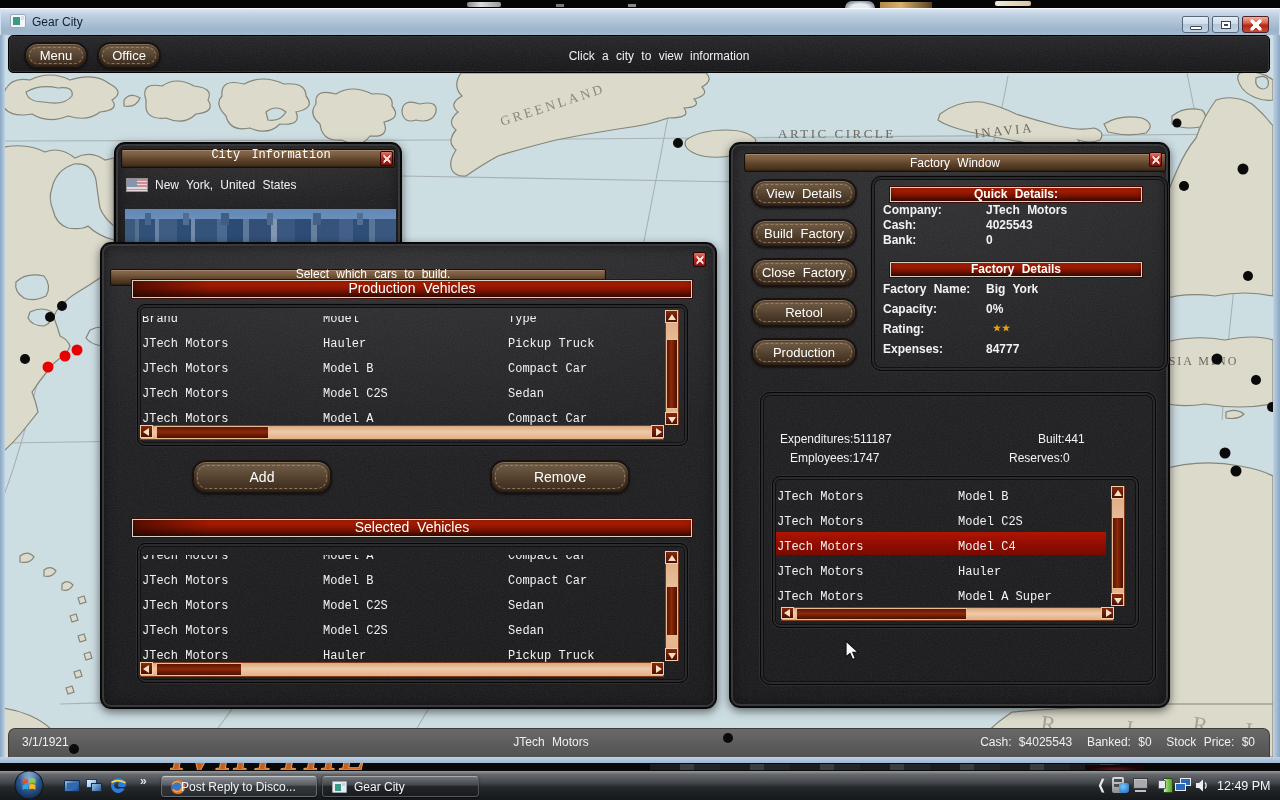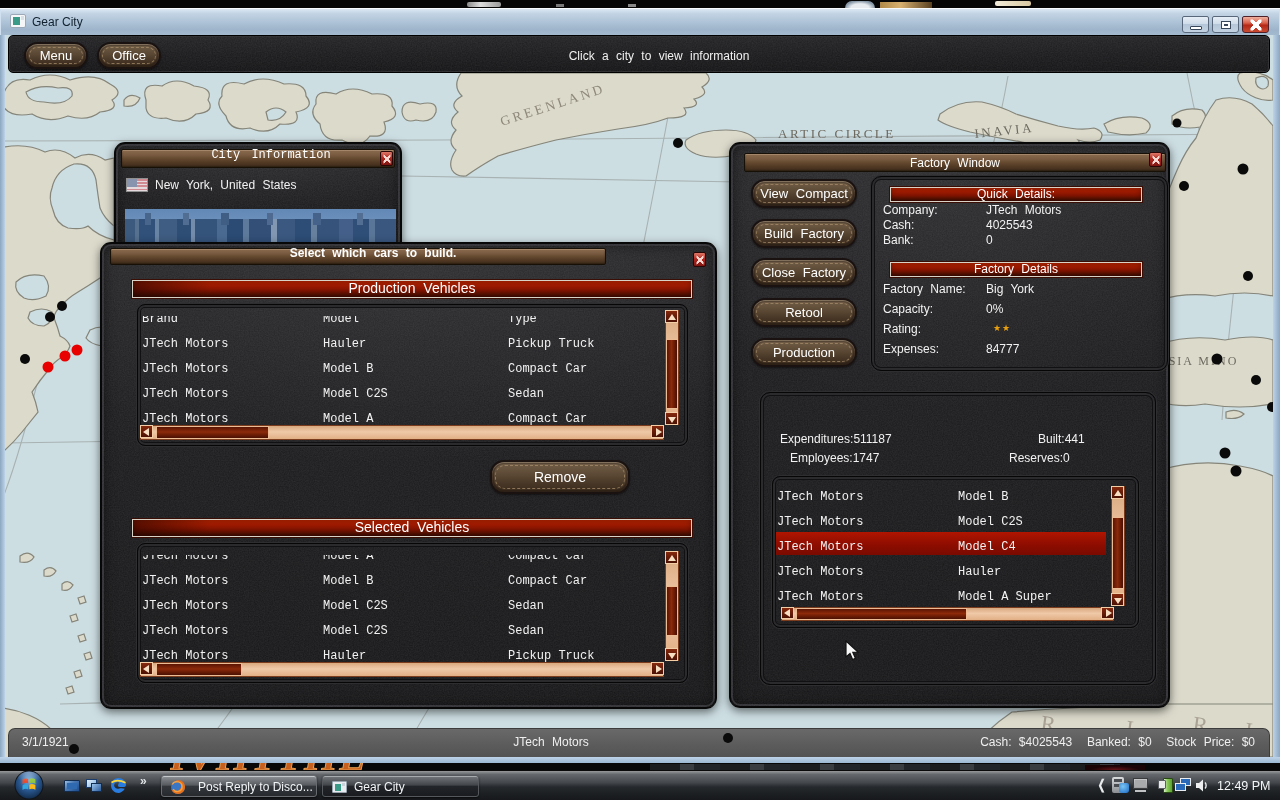--- a/index.html
+++ b/index.html
@@ -225,27 +225,27 @@
         <div class="abs" style="left:0px;top:4px;width:271px;height:12px;background:
           linear-gradient(90deg,transparent 0 20px,#48668c 20px 26px,transparent 26px 58px,#516e92 58px 64px,transparent 64px 96px,#405e84 96px 104px,transparent 104px 142px,#4e6a90 142px 148px,transparent 148px 188px,#44628a 188px 196px,transparent 196px 232px,#526f93 232px 238px,transparent 238px 271px);"></div>
       </div>
     </div>
     <div class="abs gwin" id="factorywin" style="left:724px;top:107px;width:441px;height:566px;">
         <svg class="grain">
           <rect width="100%" height="100%" filter="url(#grain)"></rect>
         </svg>
       <div class="abs btitle" style="left:13px;top:9px;width:422px;height:19px;font-size:12px;line-height:19px;">Factory Window</div>
       <div class="abs xbtn" style="left:418px;top:8px;width:13px;height:15px;"></div>
-      <div class="abs lbtn" style="left:20px;top:35px;width:106px;height:29px;font-size:13px;line-height:26px;">View Compact</div>
+      <div class="abs lbtn" style="left:20px;top:35px;width:106px;height:29px;font-size:13px;line-height:26px;">View Details</div>
       <div class="abs lbtn" style="left:20px;top:75px;width:106px;height:29px;font-size:13px;line-height:26px;">Build Factory</div>
       <div class="abs lbtn" style="left:20px;top:114px;width:106px;height:29px;font-size:13px;line-height:26px;">Close Factory</div>
       <div class="abs lbtn" style="left:20px;top:154px;width:106px;height:29px;font-size:13px;line-height:26px;">Retool</div>
       <div class="abs lbtn" style="left:20px;top:194px;width:106px;height:29px;font-size:13px;line-height:26px;">Production</div>
 
-      <div class="abs ridge" style="left:140px;top:32px;width:297px;height:195px;">
+      <div class="abs ridge" style="left:140px;top:32px;width:297px;height:195px;font-weight:bold;">
         <div class="abs redbar" style="left:18px;top:10px;width:252px;height:15px;font-size:12px;line-height:12px;">Quick Details:</div>
         <div class="abs uitxt" style="left:11px;top:26px;">Company:</div>
           <div class="abs uitxt" style="left:114px;top:26px;">JTech Motors</div>
         <div class="abs uitxt" style="left:11px;top:41px;">Cash:</div>
           <div class="abs uitxt" style="left:114px;top:41px;">4025543</div>
         <div class="abs uitxt" style="left:11px;top:56px;">Bank:</div>
           <div class="abs uitxt" style="left:114px;top:56px;">0</div>
         <div class="abs redbar" style="left:18px;top:85px;width:252px;height:15px;font-size:12px;line-height:12px;">Factory Details</div>
         <div class="abs uitxt" style="left:11px;top:105px;">Factory Name:</div>
           <div class="abs uitxt" style="left:114px;top:105px;">Big York</div>
@@ -298,21 +298,21 @@
       </div>
 
       <svg class="abs" style="left:113px;top:496px;" width="18" height="24" viewBox="0 0 18 24">
         <path d="M2,1 L2,17 L6,13.5 L8.6,19.5 L11.4,18.3 L8.8,12.4 L14,12 Z" fill="#f8f8f8" stroke="#111" stroke-width="1.2"></path>
       </svg>
     </div>
     <div class="abs gwin" id="seldlg" style="left:95px;top:207px;width:617px;height:467px;">
         <svg class="grain">
           <rect width="100%" height="100%" filter="url(#grain)"></rect>
         </svg>
-      <div class="abs btitle" style="left:8px;top:4px;width:496px;height:17px;font-size:12px;line-height:9px;text-indent:30px;font-weight:bold;">Select which cars to build.</div>
+      <div class="abs btitle" style="left:8px;top:25px;width:496px;height:17px;font-size:12px;line-height:9px;text-indent:30px;">Select which cars to build.</div>
       <div class="abs xbtn" style="left:591px;top:8px;width:13px;height:15px;"></div>
       <div class="abs redbar" style="left:30px;top:36px;width:560px;height:18px;font-size:14px;line-height:15px;background:linear-gradient(90deg,rgba(40,6,0,.6) 0%,rgba(40,6,0,0) 14%),linear-gradient(180deg,#b02200 0%,#a01b00 30%,#7e1300 60%,#521000 85%,#3c0800 100%);">Production Vehicles</div>
 
       <div class="abs ridge" id="alist" style="left:35px;top:60px;width:551px;height:142px;border-radius:8px;">
         <div class="abs" style="left:3px;top:11px;width:520px;height:109px;overflow:hidden;">
           <div class="rowtxt" style="left:1px;top:-9.5px;">Brand
 JTech Motors
 JTech Motors
 JTech Motors
 JTech Motors</div>
@@ -339,20 +339,21 @@
         <div class="abs sb-trackh" style="left:2px;top:120px;width:524px;height:15px;">
           <div class="sbbtnh" style="left:-1px;top:-1px;height:13px;">
               <div class="arr" style="left:2px;top:1.5px;border-top:4px solid transparent;border-bottom:4px solid transparent;border-right:6px solid #f6dec2;"></div>
             </div>
           <div class="abs sb-thumbh" style="left:15px;top:0px;width:113px;height:13px;"></div>
           <div class="sbbtnh" style="right:-1px;top:-1px;height:13px;">
               <div class="arr" style="left:4px;top:1.5px;border-top:4px solid transparent;border-bottom:4px solid transparent;border-left:6px solid #f6dec2;"></div>
             </div>
         </div>
       </div>
+      <div class="abs lbtn" style="left:90px;top:216px;width:140px;height:34px;font-size:14px;line-height:31px;">Add</div>
       <div class="abs lbtn" style="left:388px;top:216px;width:140px;height:34px;font-size:14px;line-height:31px;">Remove</div>
       <div class="abs redbar" style="left:30px;top:275px;width:560px;height:18px;font-size:14px;line-height:15px;background:linear-gradient(90deg,rgba(40,6,0,.6) 0%,rgba(40,6,0,0) 14%),linear-gradient(180deg,#b02200 0%,#a01b00 30%,#7e1300 60%,#521000 85%,#3c0800 100%);">Selected Vehicles</div>
 
       <div class="abs ridge" id="slist" style="left:35px;top:299px;width:551px;height:140px;border-radius:8px;">
         <div class="abs" style="left:3px;top:11px;width:520px;height:107px;overflow:hidden;">
           <div class="rowtxt" style="left:1px;top:-11.5px;">JTech Motors
 JTech Motors
 JTech Motors
 JTech Motors
 JTech Motors</div>
@@ -435,21 +436,21 @@
     <path d="M2.5,6.5 C5.5,4.5 11,4 16.5,6.8" stroke="#ffd838" stroke-width="1.6" fill="none"></path>
   </svg>
   <div class="abs" style="left:140px;top:3px;color:#dfe2e5;font-size:12px;font-weight:bold;">»</div>
 
   <div class="abs" style="left:161px;top:4px;width:156px;height:22px;border-radius:3px;border:1px solid #686c70;background:linear-gradient(180deg,#aeb2b6 0%,#85898d 8%,#585c60 45%,#33373b 52%,#27292d 100%);box-shadow:inset 0 1px 0 rgba(255,255,255,.4), 0 1px 2px rgba(0,0,0,.6);">
     <svg class="abs" style="left:8px;top:3px;" width="16" height="16" viewBox="0 0 16 16">
       <circle cx="8" cy="8" r="7" fill="#3a76c4"></circle>
       <path d="M8,1 C12.2,1 15,4.2 15,8 C15,11.9 11.9,15 8,15 C4.6,15 1.9,12.8 1.2,9.8 C2.4,11.6 4.6,12.6 6.8,12.2 C9.4,11.7 11.2,9.5 11.2,7 C11.2,5.2 10.2,3.8 8.8,3.1 C7.4,2.4 5.8,2.5 4.5,3.3 C5.5,1.9 6.7,1 8,1 Z" fill="#e8701a"></path>
       <path d="M2.2,5.5 C3.4,3.4 5.8,2.3 8.2,2.9 C10.4,3.4 12,5.3 12.1,7.5 C12.2,9.9 10.5,12 8.1,12.4 C6.1,12.7 4.1,11.8 3.1,10.1" fill="none" stroke="#f8a03c" stroke-width="1.4"></path>
     </svg>
-    <div class="abs" style="left:36px;top:4px;color:#f2f4f6;font-size:12px;text-align:right;">Post Reply to Disco...</div>
+    <div class="abs" style="left:19px;top:4px;color:#f2f4f6;font-size:12px;text-align:right;">Post Reply to Disco...</div>
   </div>
   <div class="abs" style="left:322px;top:4px;width:157px;height:22px;border-radius:3px;border:1px solid #55595d;background:linear-gradient(180deg,#8e9296 0%,#6b6f73 8%,#43474b 45%,#222529 52%,#191b1f 100%);box-shadow:inset 0 1px 0 rgba(255,255,255,.3), 0 1px 2px rgba(0,0,0,.6);">
     <div class="abs" style="left:9px;top:5px;width:15px;height:12px;background:#e8ecf0;border:1px solid #9aa4ae;border-radius:1px;">
       <div class="abs" style="left:2px;top:2px;width:6px;height:7px;background:#3a9a88;"></div>
       <div class="abs" style="left:9px;top:1px;width:3px;height:3px;background:#c8d0d8;"></div>
     </div>
     <div class="abs" style="left:31px;top:4px;color:#f2f4f6;font-size:12px;">Gear City</div>
   </div>
 
   <div class="abs" style="left:1096px;top:6px;color:#e8eaec;font-size:13px;font-weight:bold;transform:scaleX(0.7);">❮</div>

